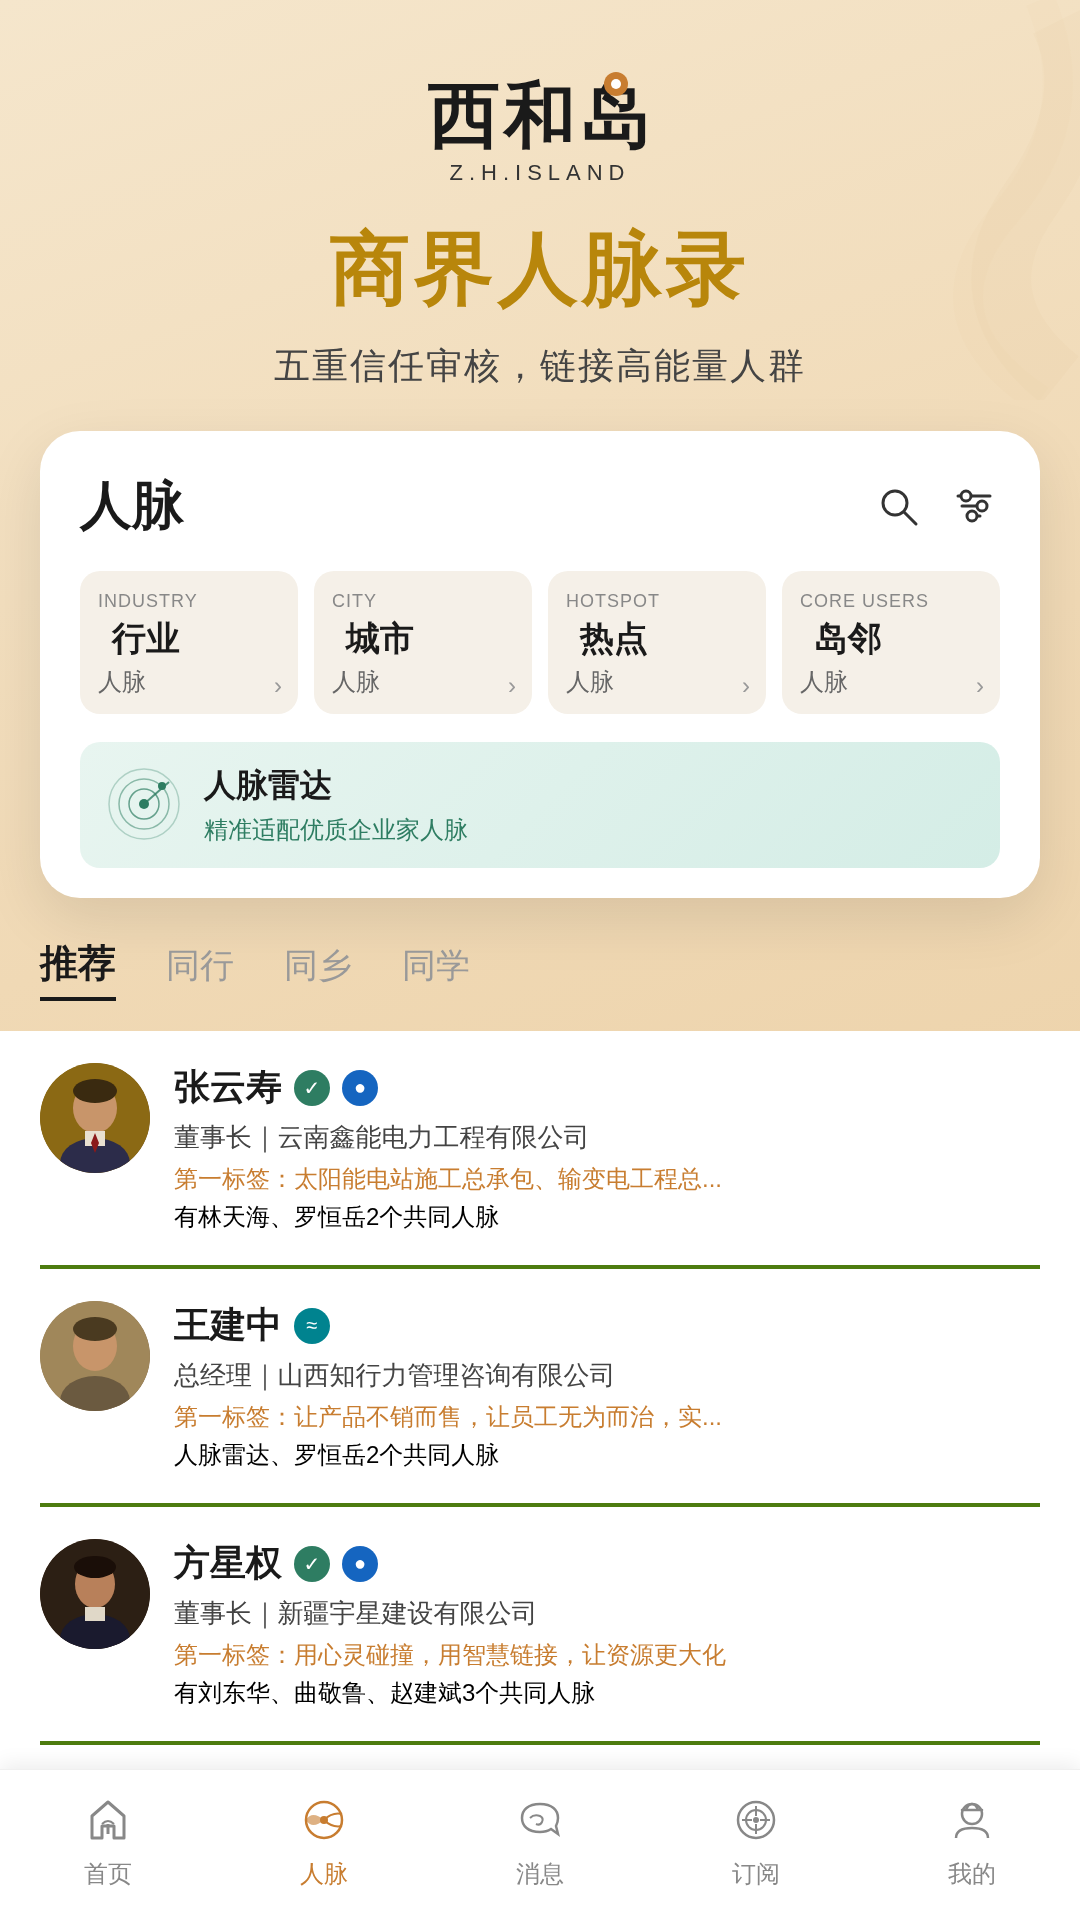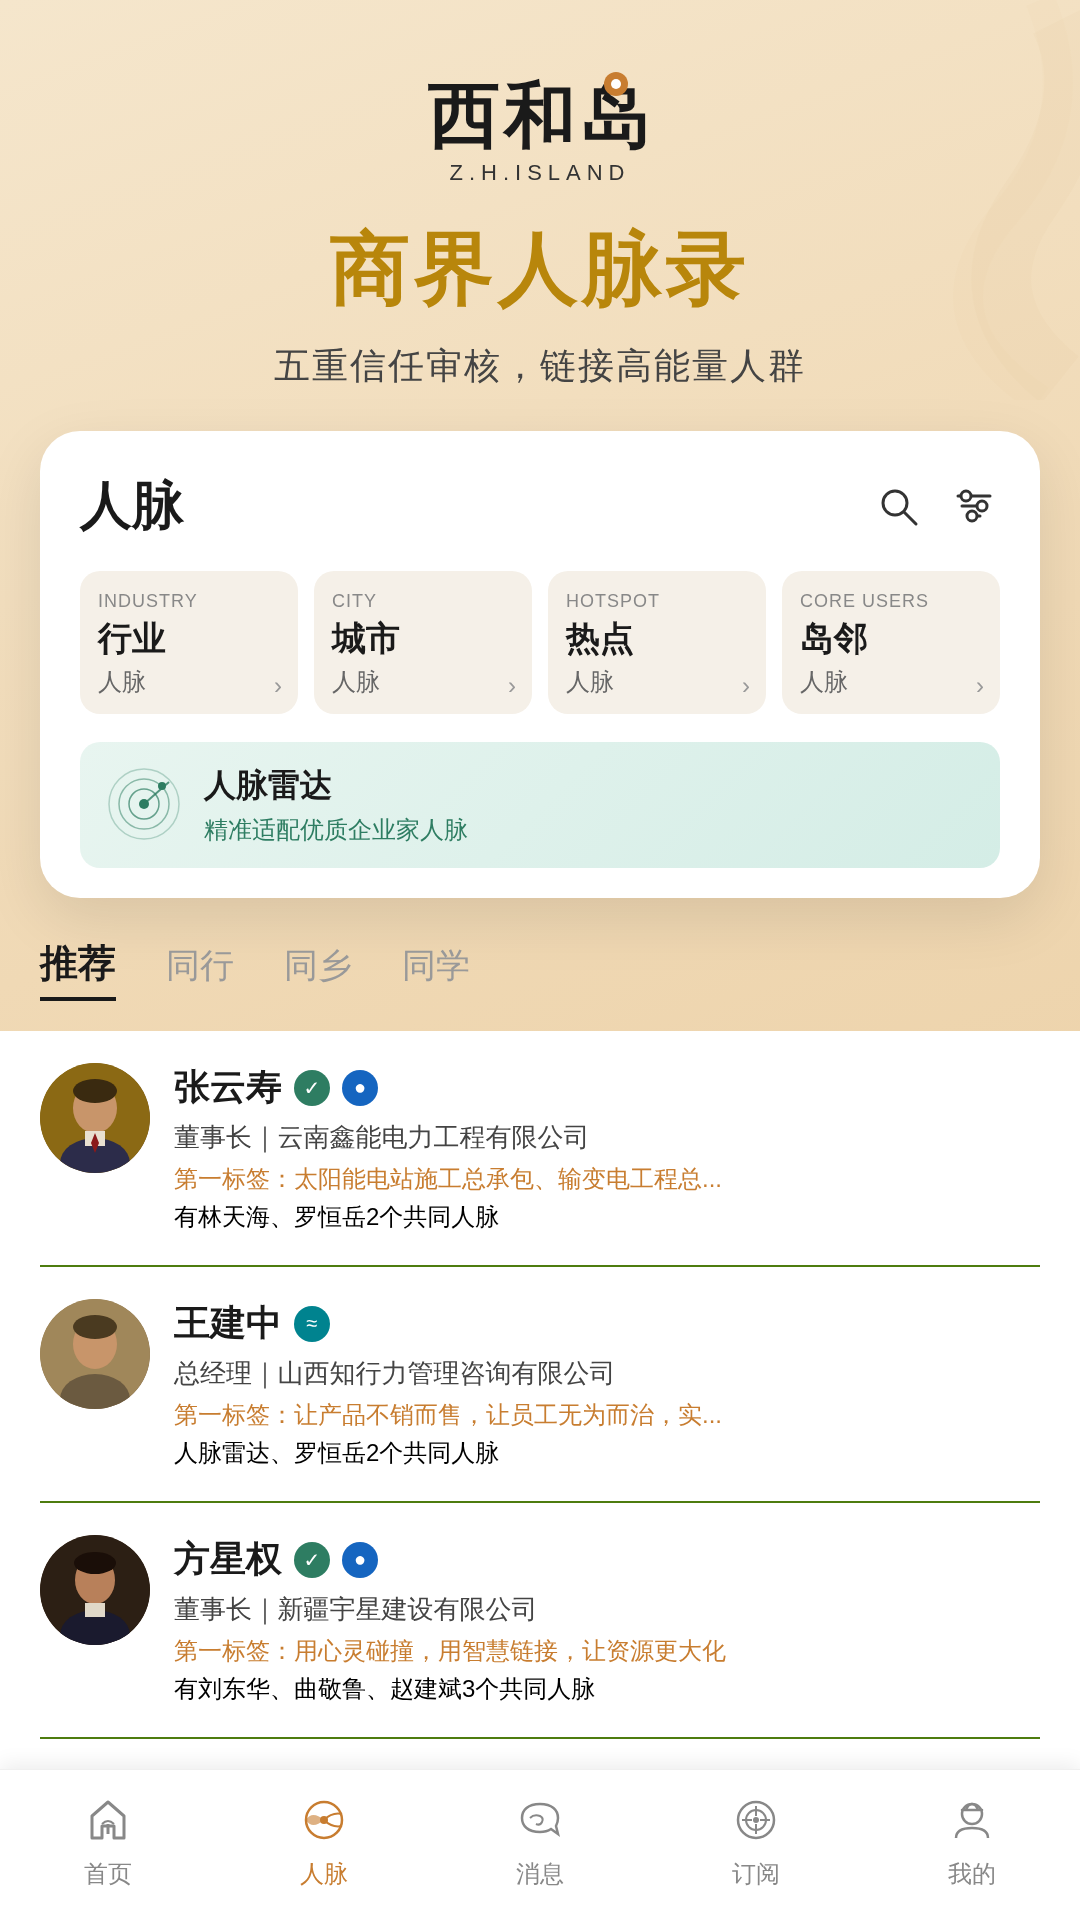--- a/index.html
+++ b/index.html
@@ -117,20 +117,21 @@
       color: #888;
       font-weight: 500;
       letter-spacing: 1px;
       margin-bottom: 4px;
     }
 
     .category-label-zh {
       font-size: 34px;
       font-weight: 700;
       color: #1a1a1a;
+      margin-left: 14px;
     }
 
     .category-sub {
       font-size: 24px;
       color: #666;
       margin-top: 4px;
     }
 
     .category-arrow {
       position: absolute;
@@ -209,21 +210,21 @@
     .people-list {
       background: white;
       border-radius: 0 0 40px 40px;
       padding: 0 40px;
     }
 
     .person-item {
       display: flex;
       align-items: flex-start;
       padding: 32px 0;
-      border-bottom: 2px solid #4d7c0f;
+      border-bottom: 4px solid #4d7c0f;
       gap: 24px;
     }
 
     .person-avatar {
       width: 110px;
       height: 110px;
       border-radius: 50%;
       overflow: hidden;
       flex-shrink: 0;
       background: #ddd;

